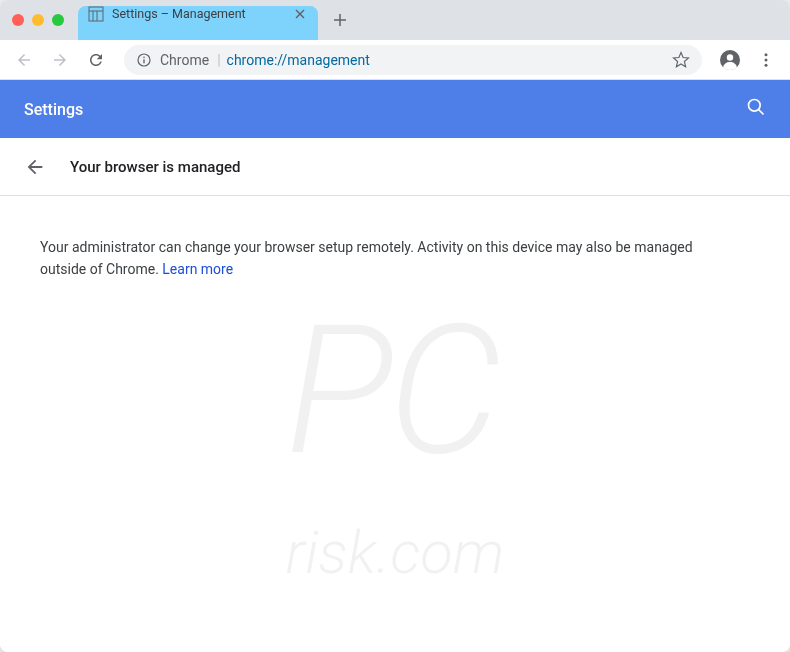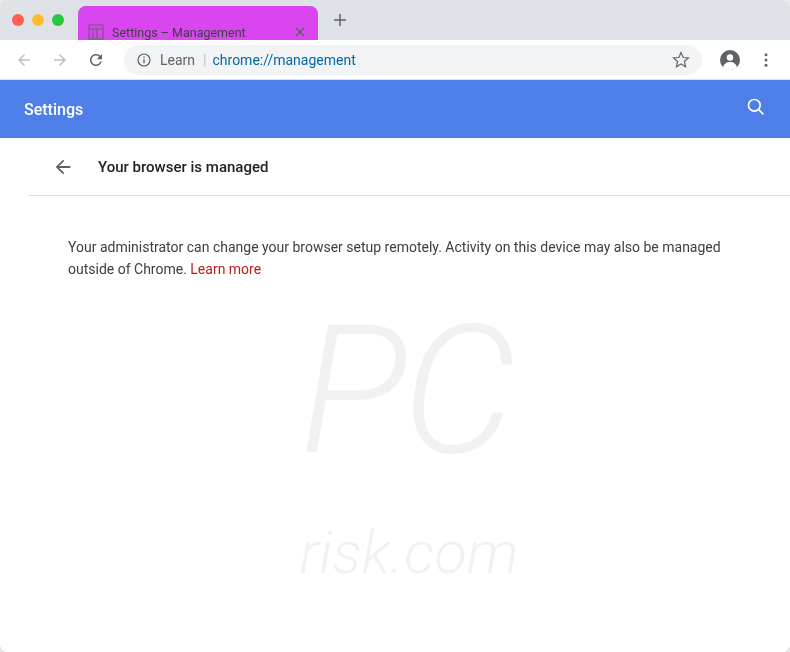--- a/index.html
+++ b/index.html
@@ -40,26 +40,26 @@
     }
     .traffic-light {
       width: 12px;
       height: 12px;
       border-radius: 50%;
     }
     .tl-red { background: #ff5f57; }
     .tl-yellow { background: #febc2e; }
     .tl-green { background: #28c840; }
     .tab {
-      background: #d946ef;
+      background: #7dd3fc;
       height: 34px;
       margin-top: 6px;
       border-radius: 8px 8px 0 0;
       display: flex;
-      align-items: flex-end;
+      align-items: flex-start;
       padding: 0 10px;
       min-width: 240px;
       position: relative;
     }
     .tab-favicon {
       width: 16px;
       height: 16px;
       margin-right: 8px;
       display: flex;
       align-items: center;
@@ -180,21 +180,20 @@
     .search-settings {
       margin-left: auto;
       cursor: pointer;
     }
     .content-area {
       flex: 1;
       background: #fff;
       display: flex;
       flex-direction: column;
       position: relative;
-      padding-left: 28px;
     }
     .subheader {
       height: 58px;
       display: flex;
       align-items: center;
       padding: 0 24px;
       gap: 24px;
       border-bottom: 1px solid #e0e0e0;
     }
     .back-arrow {
@@ -212,21 +211,21 @@
       font-size: 14px;
       color: #3c4043;
       line-height: 1.6;
       position: relative;
       flex: 1;
     }
     .main-content p {
       max-width: 700px;
     }
     .learn-more {
-      color: #b91c1c;
+      color: #1d4ed8;
       text-decoration: none;
       cursor: pointer;
     }
     .watermark {
       position: absolute;
       top: 50%;
       left: 50%;
       transform: translate(-50%, -50%);
       pointer-events: none;
       opacity: 0.05;
@@ -306,21 +305,21 @@
         </svg>
     </div>
     <div class="omnibox">
       <span class="omnibox-icon">
         <svg width="16" height="16" viewBox="0 0 24 24">
             <circle cx="12" cy="12" r="9" fill="none" stroke="currentColor" stroke-width="1.8"></circle>
             <circle cx="12" cy="8" r="1.2" fill="currentColor"></circle>
             <rect x="11" y="11" width="2" height="6" fill="currentColor"></rect>
           </svg>
       </span>
-      <span class="omnibox-prefix">Learn</span>
+      <span class="omnibox-prefix">Chrome</span>
       <span class="omnibox-divider">|</span>
       <span class="omnibox-url">chrome://management</span>
       <span class="omnibox-star">
         <svg width="18" height="18" viewBox="0 0 24 24">
             <path d="M12 17.27L18.18 21l-1.64-7.03L22 9.24l-7.19-.61L12 2 9.19 8.63 2 9.24l5.46 4.73L5.82 21z" fill="none" stroke="currentColor" stroke-width="1.5"></path>
           </svg>
       </span>
     </div>
     <div class="profile-btn">
       <svg width="24" height="24" viewBox="0 0 24 24">

